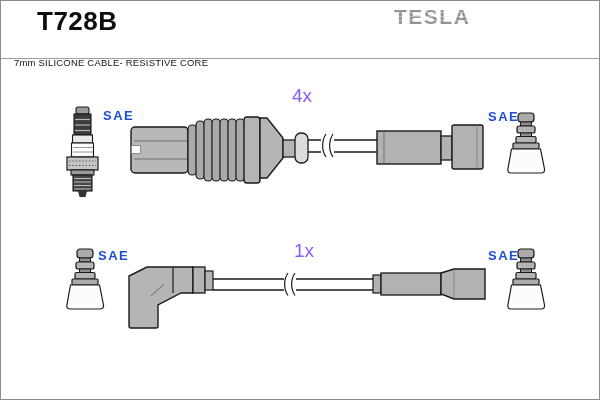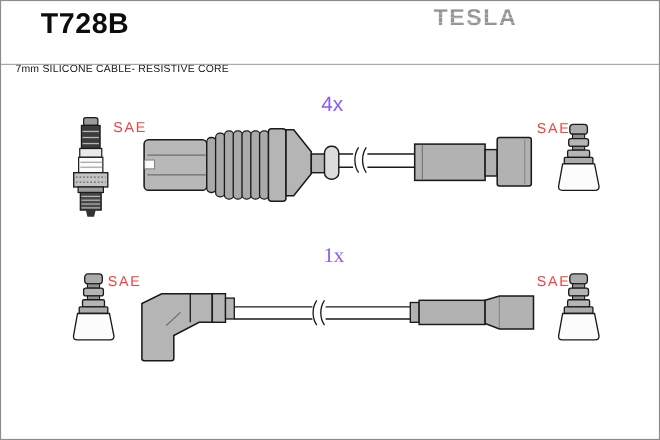--- a/index.html
+++ b/index.html
@@ -33,21 +33,21 @@
         #949494 0px, #949494 3px, #bdbdbd 3px, #bdbdbd 4px);
       -webkit-background-clip: text; background-clip: text;
       color: transparent;
     }
   }
   .divider {
     left: 0; top: 57px; width: 600px; height: 1px;
     background: #9f9f9f;
   }
   .sae-label {
-    font-size: 13px; font-weight: 400; letter-spacing: 1.5px; color: #ef4444;
+    font-size: 13px; font-weight: 700; letter-spacing: 1.5px; color: #1d4ed8;
   }
   .qty-label {
     font-size: 19px; font-weight: 500; color: #8b5cf6;
   }
   svg.diagram { position: absolute; left: 0; top: 0; }
 </style>
 </head>
 <body>
 
 <div class="abs part-number">T728B</div>
@@ -138,18 +138,18 @@
     <path d="M440,272 L453,268 L484,268 L484,298 L453,298 L440,293 Z" fill="#b2b2b2" stroke="#1a1a1a" stroke-width="1.4"></path>
     <line x1="453" y1="269" x2="453" y2="297" stroke="#8a8a8a" stroke-width="1.1"></line>
   </g>
 
   <g>
     <use href="#sae-terminal" x="507" y="248"></use>
   </g>
 </svg>
 
 <span class="abs qty-label" style="left:291px; top:84px;">4x</span>
-<span class="abs qty-label" style="left:293px; top:221px;font-family:Liberation Serif, serif;">1x</span>
+<span class="abs qty-label" style="left:293px; top:239px;">1x</span>
 
 <span class="abs sae-label" style="left:102px; top:107px;">SAE</span>
 <span class="abs sae-label" style="left:487px; top:108px;">SAE</span>
 <span class="abs sae-label" style="left:97px; top:247px;">SAE</span>
 <span class="abs sae-label" style="left:487px; top:247px;">SAE</span>
 
 </body></html>

